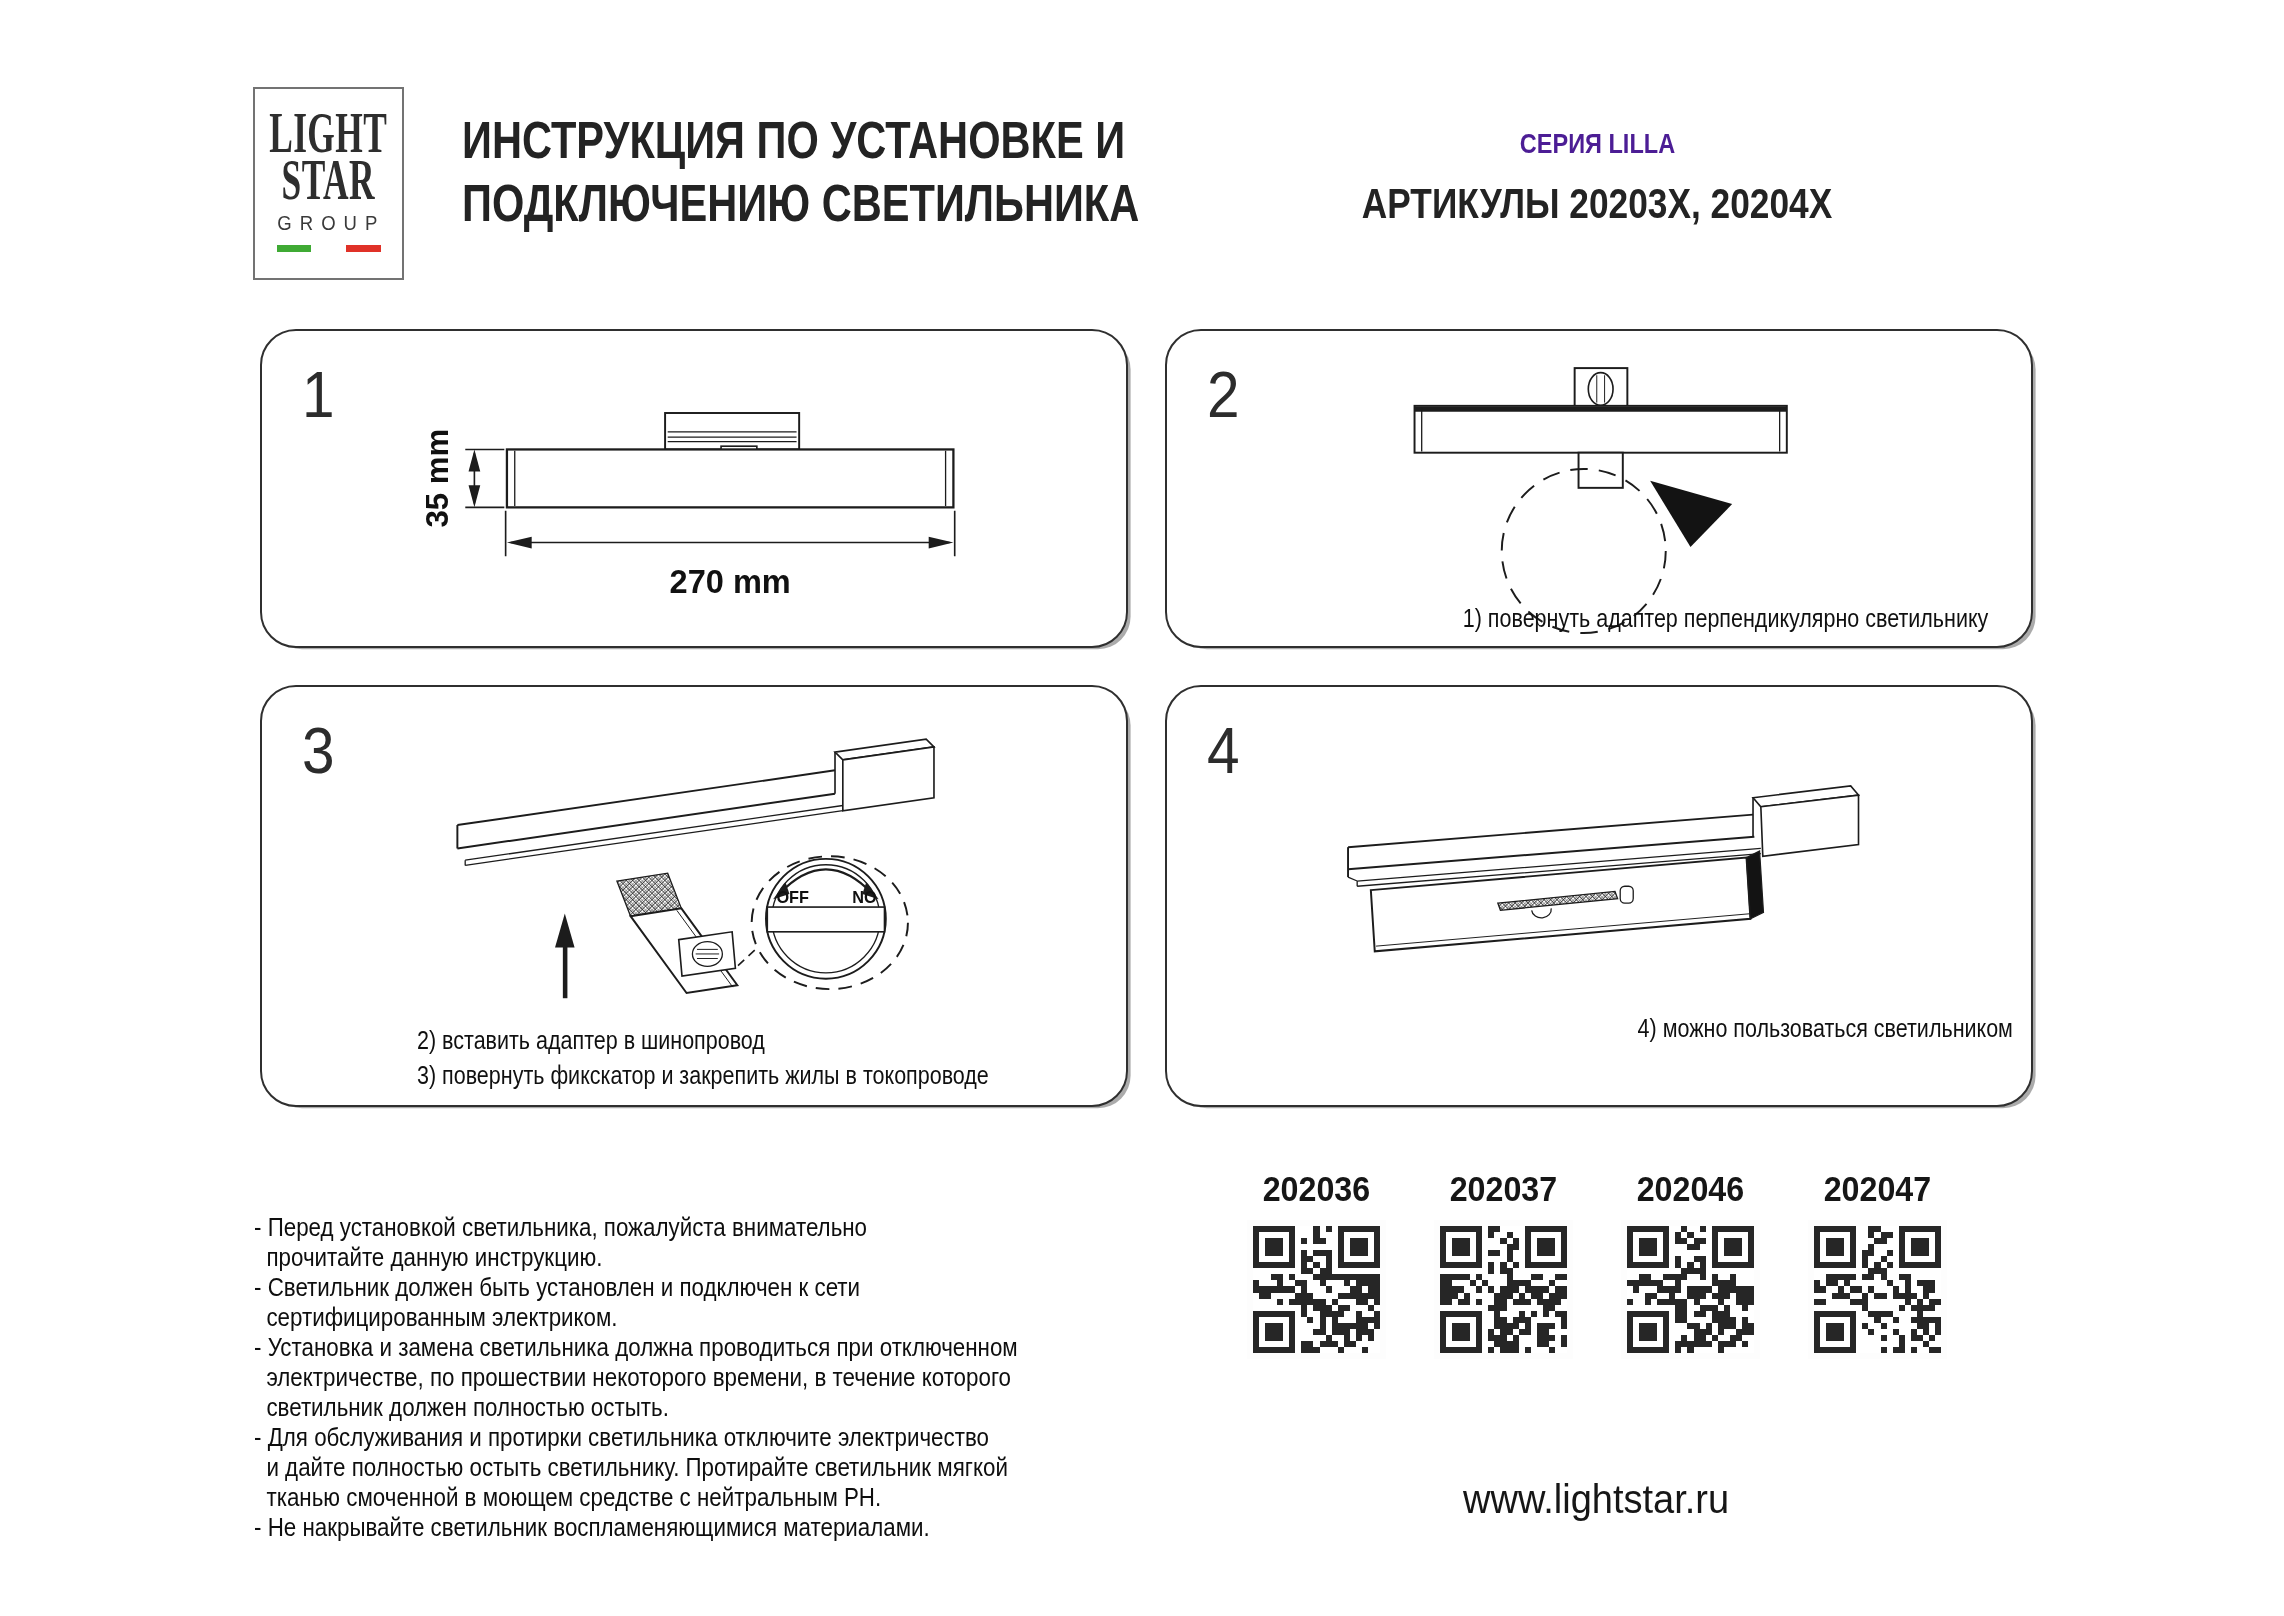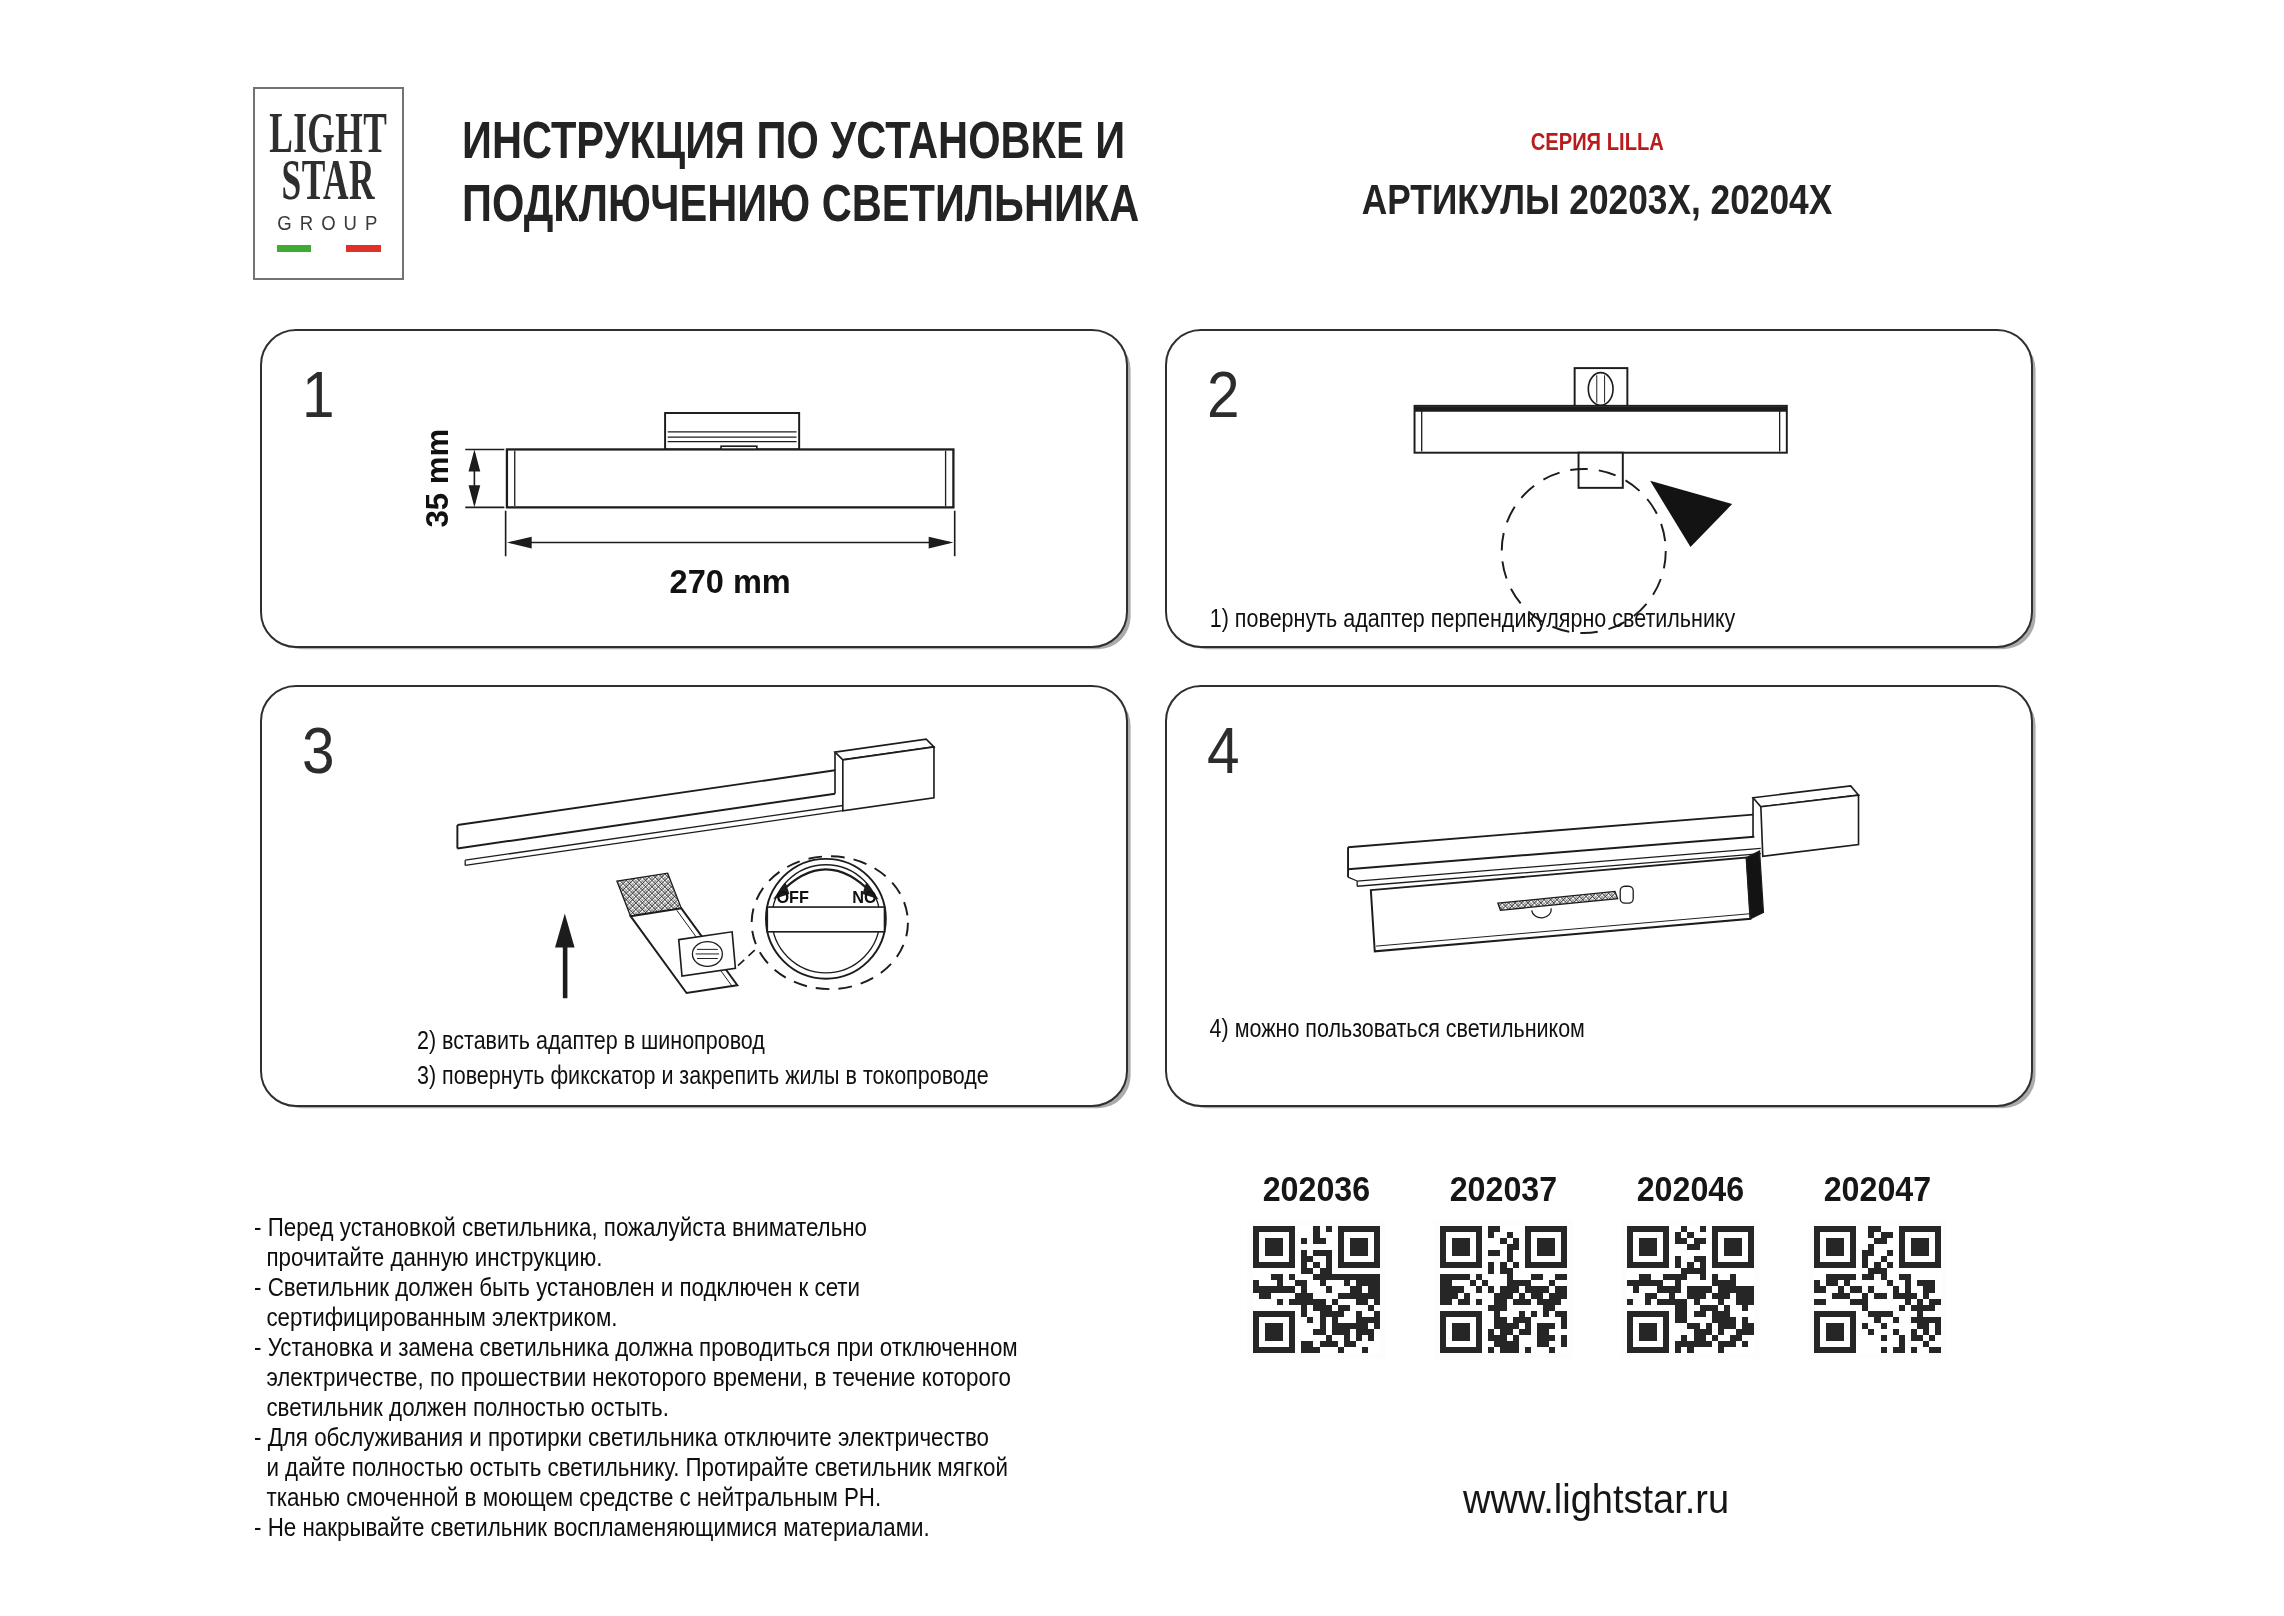--- a/index.html
+++ b/index.html
@@ -18,39 +18,39 @@
     transform:scaleX(0.62);transform-origin:50% 50%;letter-spacing:0.7px;color:#2e2e2e;}
   .logo-group{font-size:19.5px;letter-spacing:8.5px;color:#3a3a3a;margin-top:9px;padding-left:6.5px;
     transform:scaleX(0.95);transform-origin:50% 50%;}
   .logo-flag{margin-top:10.4px;width:104px;height:7.2px;display:flex;}
   .logo-flag div{flex:1;height:100%;}
 
   
   .title{left:462px;top:109px;font-size:52px;font-weight:bold;line-height:63px;white-space:nowrap;color:#232323;}
   .title .cx{transform:scaleX(0.80);}
   .series-wrap{left:1270px;top:128px;width:654px;text-align:center;}
-  .series-line1{font-size:24px;font-weight:bold;white-space:nowrap;color:#b91c1c;}
+  .series-line1{font-size:28px;font-weight:bold;white-space:nowrap;color:#4c1d95;}
   .series-line1 .cxc{transform:scaleX(0.84);}
   .series-line2{font-size:42px;font-weight:bold;margin-top:19.5px;white-space:nowrap;color:#232323;}
   .series-line2 .cxc{transform:scaleX(0.84);}
 
   
   .panel{border:2px solid #2f2f2f;border-radius:36px;background:#fff;box-sizing:border-box;
     box-shadow:5.9px 4.6px 0 -3.3px rgba(0,0,0,0.33);}
   .panel-1{left:260px;top:329px;width:868px;height:319px;}
   .panel-2{left:1165px;top:329px;width:868px;height:319px;}
   .panel-3{left:260px;top:685px;width:868px;height:422px;}
   .panel-4{left:1165px;top:685px;width:868px;height:422px;}
   .panel-num{left:40px;top:26px;font-size:65px;font-weight:400;color:#2c2c2c;
     transform:scaleX(0.9);transform-origin:0 0;}
   .panel svg{position:absolute;left:0;top:0;}
   .caption{font-size:25px;color:#101010;white-space:nowrap;}
   .caption .cx{transform:scaleX(0.86);}
   .caption .cxc{transform:scaleX(0.86);}
-  .cap-center{left:0;width:100%;text-align:left;}
+  .cap-center{left:0;width:100%;text-align:right;}
   svg text{font-family:"Liberation Sans", sans-serif;fill:#111;}
 
   
   .warnings{left:254px;top:1176px;font-size:25.4px;line-height:30px;color:#0e0e0e;margin-top:36px;}
   .warn-line{white-space:pre;transform:scaleX(0.88);transform-origin:0 0;}
 
   
   .qr-row{left:1238px;top:1169px;width:717px;display:flex;justify-content:space-between;}
   .qr-item{width:156px;text-align:center;}
   .qr-label{font-size:35px;font-weight:bold;color:#161616;}

